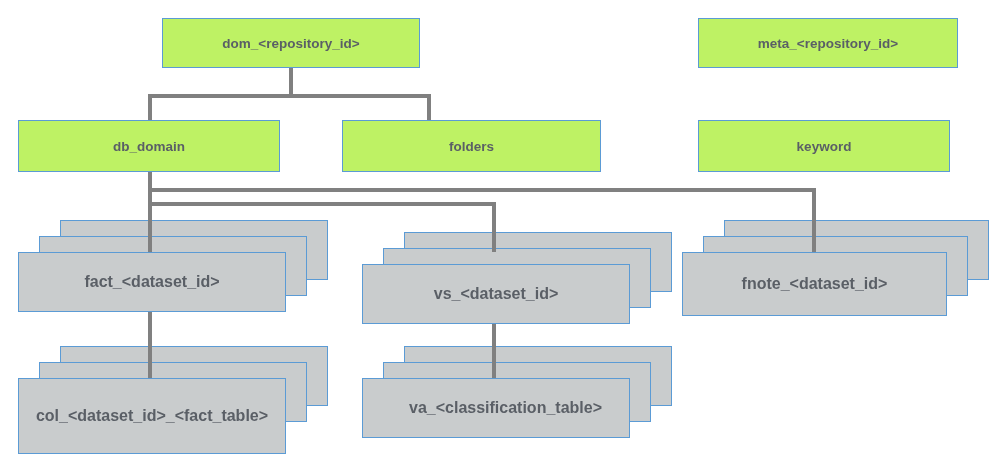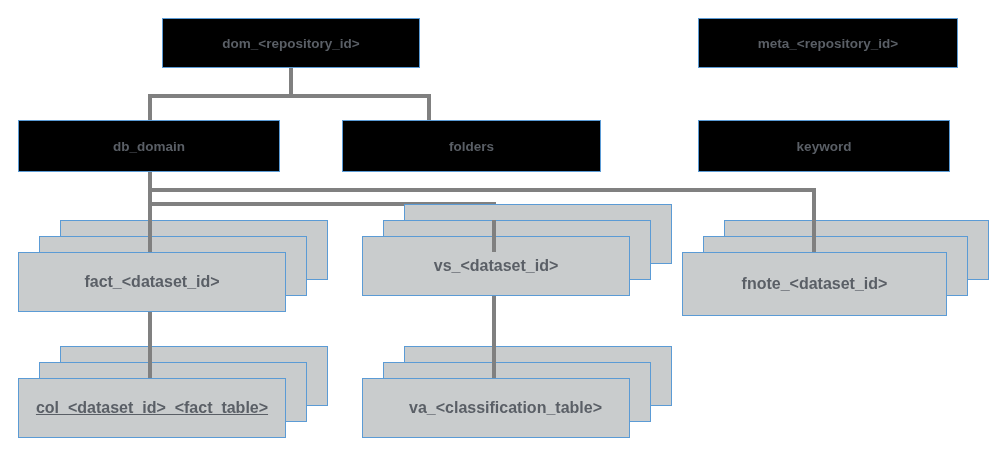--- a/index.html
+++ b/index.html
@@ -15,21 +15,21 @@
   .line{position:absolute;background:#808080;}
   .line.v{width:4px;}
   .line.h{height:4px;}
   .layer-lines-back{position:absolute;left:0;top:0;width:989px;height:455px;z-index:1;}
   .layer-lines-front{position:absolute;left:0;top:0;width:989px;height:455px;z-index:3;pointer-events:none;}
 
   
   .node{
     position:absolute;
     box-sizing:border-box;
-    background:#000000;
+    background:#bef264;
     border:1px solid #5b9bd5;
     color:#5a5f66;
     font-size:13.5px;
     font-weight:bold;
     display:flex;
     align-items:center;
     justify-content:center;
     text-align:center;
     z-index:2;
     white-space:nowrap;
@@ -95,40 +95,40 @@
   </div>
 
   <div class="stack" style="left:18px;top:220px;width:310px;height:92px;">
     <div class="sheet s3" style="left:42px;top:0px;width:268px;height:60px;"></div>
     <div class="sheet s2" style="left:21px;top:16px;width:268px;height:60px;"></div>
     <div class="sheet s1" style="left:0px;top:32px;width:268px;height:60px;">
       <span>fact_&lt;dataset_id&gt;</span>
     </div>
   </div>
 
-  <div class="stack" style="left:362px;top:204px;width:310px;height:112px;">
+  <div class="stack" style="left:362px;top:232px;width:310px;height:112px;">
     <div class="sheet s3" style="left:42px;top:0px;width:268px;height:60px;"></div>
     <div class="sheet s2" style="left:21px;top:16px;width:268px;height:60px;"></div>
     <div class="sheet s1" style="left:0px;top:32px;width:268px;height:60px;">
       <span>vs_&lt;dataset_id&gt;</span>
     </div>
   </div>
 
   <div class="stack" style="left:682px;top:220px;width:310px;height:92px;">
     <div class="sheet s3" style="left:42px;top:0px;width:265px;height:60px;"></div>
     <div class="sheet s2" style="left:21px;top:16px;width:265px;height:60px;"></div>
     <div class="sheet s1" style="left:0px;top:32px;width:265px;height:64px;">
       <span>fnote_&lt;dataset_id&gt;</span>
     </div>
   </div>
 
   <div class="stack" style="left:18px;top:346px;width:310px;height:92px;">
     <div class="sheet s3" style="left:42px;top:0px;width:268px;height:60px;"></div>
     <div class="sheet s2" style="left:21px;top:16px;width:268px;height:60px;"></div>
-    <div class="sheet s1" style="left:0px;top:32px;width:268px;height:60px;text-decoration:underline;">
+    <div class="sheet s1" style="left:0px;top:32px;width:268px;height:76px;">
       <span>col_&lt;dataset_id&gt;_&lt;fact_table&gt;</span>
     </div>
   </div>
 
   <div class="stack" style="left:362px;top:346px;width:310px;height:92px;">
     <div class="sheet s3" style="left:42px;top:0px;width:268px;height:60px;"></div>
     <div class="sheet s2" style="left:21px;top:16px;width:268px;height:60px;"></div>
     <div class="sheet s1" style="left:0px;top:32px;width:268px;height:60px;padding-left:19px;">
       <span>va_&lt;classification_table&gt;</span>
     </div>

